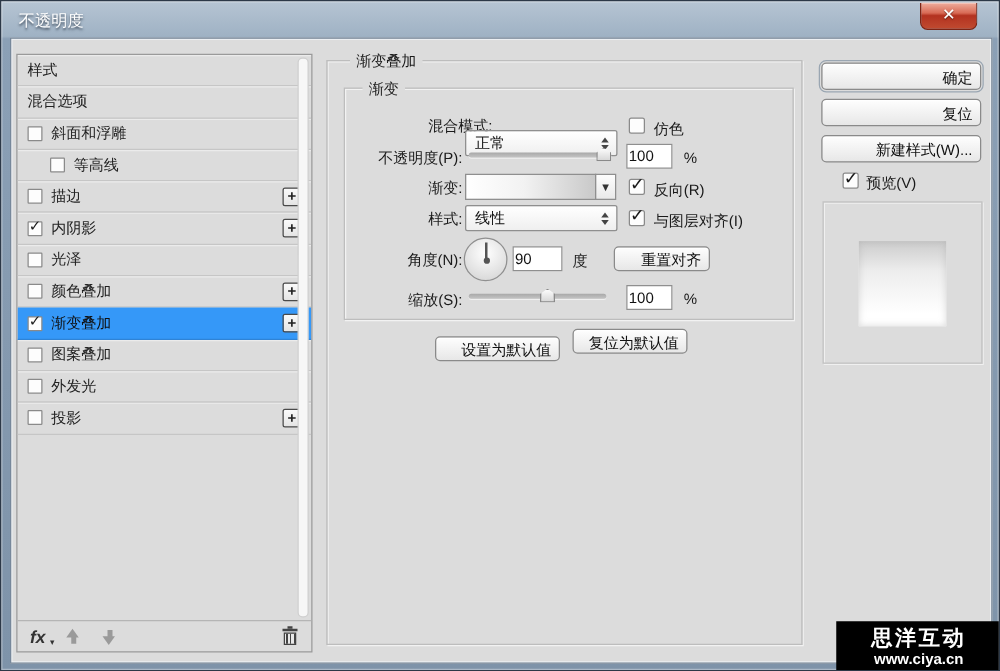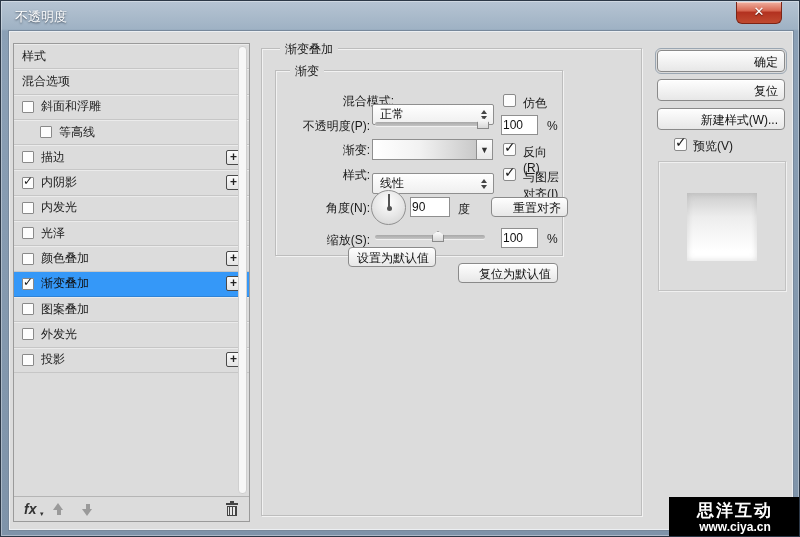--- a/index.html
+++ b/index.html
@@ -50,21 +50,21 @@
   .trash .lid{position:absolute;top:1px;left:1px;width:12px;height:2px;background:#444;}
   .trash .knob{position:absolute;top:-1px;left:5px;width:4px;height:2px;background:#444;}
   .trash .body{position:absolute;top:4px;left:2px;width:10px;height:10px;border:1px solid #444;
     background:repeating-linear-gradient(90deg,#e8e8e8 0 1px,#444 1px 2px,#e8e8e8 2px 3px);}
 
   
   .groupbox{position:absolute;border:1px solid #bdbdbd;box-shadow:1px 1px 0 #f2f2f2, inset 1px 1px 0 #f2f2f2;}
   .outer-group{left:252px;top:17px;width:381px;height:468px;}
   .legend{position:absolute;top:-8px;background:#dcdcdc;padding:0 5px;font-size:12px;color:#1a1a1a;}
   .outer-group>.legend{left:18px;}
-  .inner-group{position:absolute;left:13px;top:21px;width:288px;height:186px;
+  .inner-group{position:absolute;left:13px;top:21px;width:360px;height:186px;
     border:1px solid #bdbdbd;box-shadow:1px 1px 0 #f2f2f2, inset 1px 1px 0 #f2f2f2;}
   .inner-group>.legend{left:14px;}
   .flabel{position:absolute;width:92px;text-align:right;font-size:12px;color:#1a1a1a;line-height:16px;}
   .unit{position:absolute;font-size:12px;color:#1a1a1a;}
   .dropdown{position:absolute;height:21px;border:1px solid #8f8f8f;border-radius:2px;
     background:linear-gradient(#ffffff,#efefef);display:flex;align-items:center;
     font-size:12px;color:#111;padding-left:7px;cursor:pointer;}
   .spinner{margin-left:auto;margin-right:6px;display:flex;flex-direction:column;gap:2px;align-items:center;}
   .spinner i{width:0;height:0;border-left:3.5px solid transparent;border-right:3.5px solid transparent;display:block;}
   .spinner .su{border-bottom:4px solid #444;}
@@ -142,24 +142,20 @@
         </div>
         <div class="srow">
           <span class="cb">
               <span class="mark">✓</span>
             </span>
           <span>内阴影</span>
           <span class="plus">+</span>
         </div>
         <div class="srow">
           <span class="cb"></span>
-          <span>内发光</span>
-        </div>
-        <div class="srow">
-          <span class="cb"></span>
           <span>光泽</span>
         </div>
         <div class="srow">
           <span class="cb"></span>
           <span>颜色叠加</span>
           <span class="plus">+</span>
         </div>
         <div class="srow sel">
           <span class="cb">
               <span class="mark">✓</span>
@@ -225,21 +221,21 @@
 
         <span class="flabel" style="left:2px;top:71px;">渐变:</span>
         <div class="swatch" style="left:96px;top:68px;width:105px;"></div>
         <div class="swatch-arrow" style="left:200px;top:68px;">▼</div>
         <span class="checkbox" style="left:227px;top:72px;">
             <span class="mark">✓</span>
           </span>
         <span class="cb-label" style="left:247px;top:73px;">反向(R)</span>
 
         <span class="flabel" style="left:2px;top:96px;">样式:</span>
-        <div class="dropdown" style="left:96px;top:102px;width:122px;">
+        <div class="dropdown" style="left:96px;top:93px;width:122px;">
           <span>线性</span>
           <span class="spinner">
               <i class="su"></i>
               <i class="sd"></i>
             </span>
         </div>
         <span class="checkbox" style="left:227px;top:97px;">
             <span class="mark">✓</span>
           </span>
         <span class="cb-label" style="left:247px;top:98px;">与图层对齐(I)</span>
@@ -253,22 +249,22 @@
         <span class="unit" style="left:182px;top:130px;">度</span>
         <button class="btn pbtn" style="left:215px;top:126px;width:77px;">重置对齐</button>
 
         <span class="flabel" style="left:2px;top:161px;">缩放(S):</span>
         <div class="track" style="left:99px;top:164px;width:110px;"></div>
         <div class="thumb" style="left:156px;top:160px;"></div>
         <input class="valuebox" style="left: 225px; top: 157px;" value="100">
         <span class="unit" style="left:271px;top:161px;">%</span>
       </div>
 
-      <button class="btn pbtn" style="left:86px;top:198px;width:88px;">设置为默认值</button>
-      <button class="btn pbtn" style="left:196px;top:214px;width:100px;">复位为默认值</button>
+      <button class="btn pbtn" style="left:86px;top:220px;width:100px;">设置为默认值</button>
+      <button class="btn pbtn" style="left:196px;top:214px;width:92px;">复位为默认值</button>
     </div>
 
     <button class="btn rbtn default" style="top:19px;">确定</button>
     <button class="btn rbtn" style="top:48px;">复位</button>
     <button class="btn rbtn" style="top:77px;">新建样式(W)...</button>
     <span class="checkbox preview-check">
         <span class="mark">✓</span>
       </span>
     <span class="cb-label preview-label">预览(V)</span>
     <div class="preview-box">

